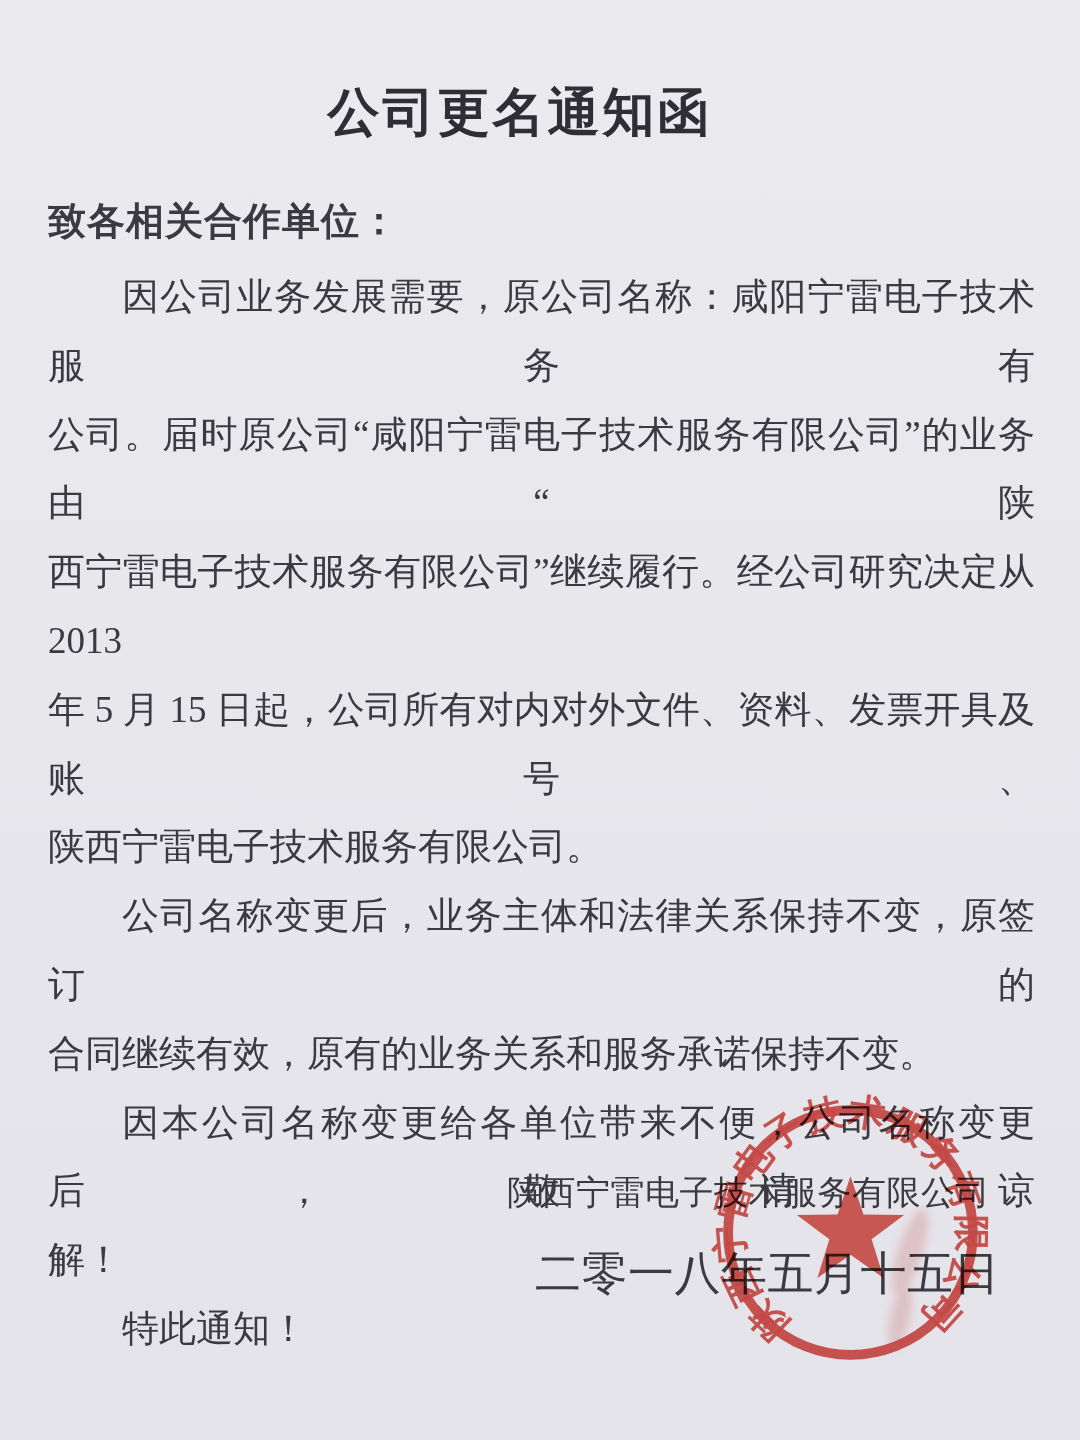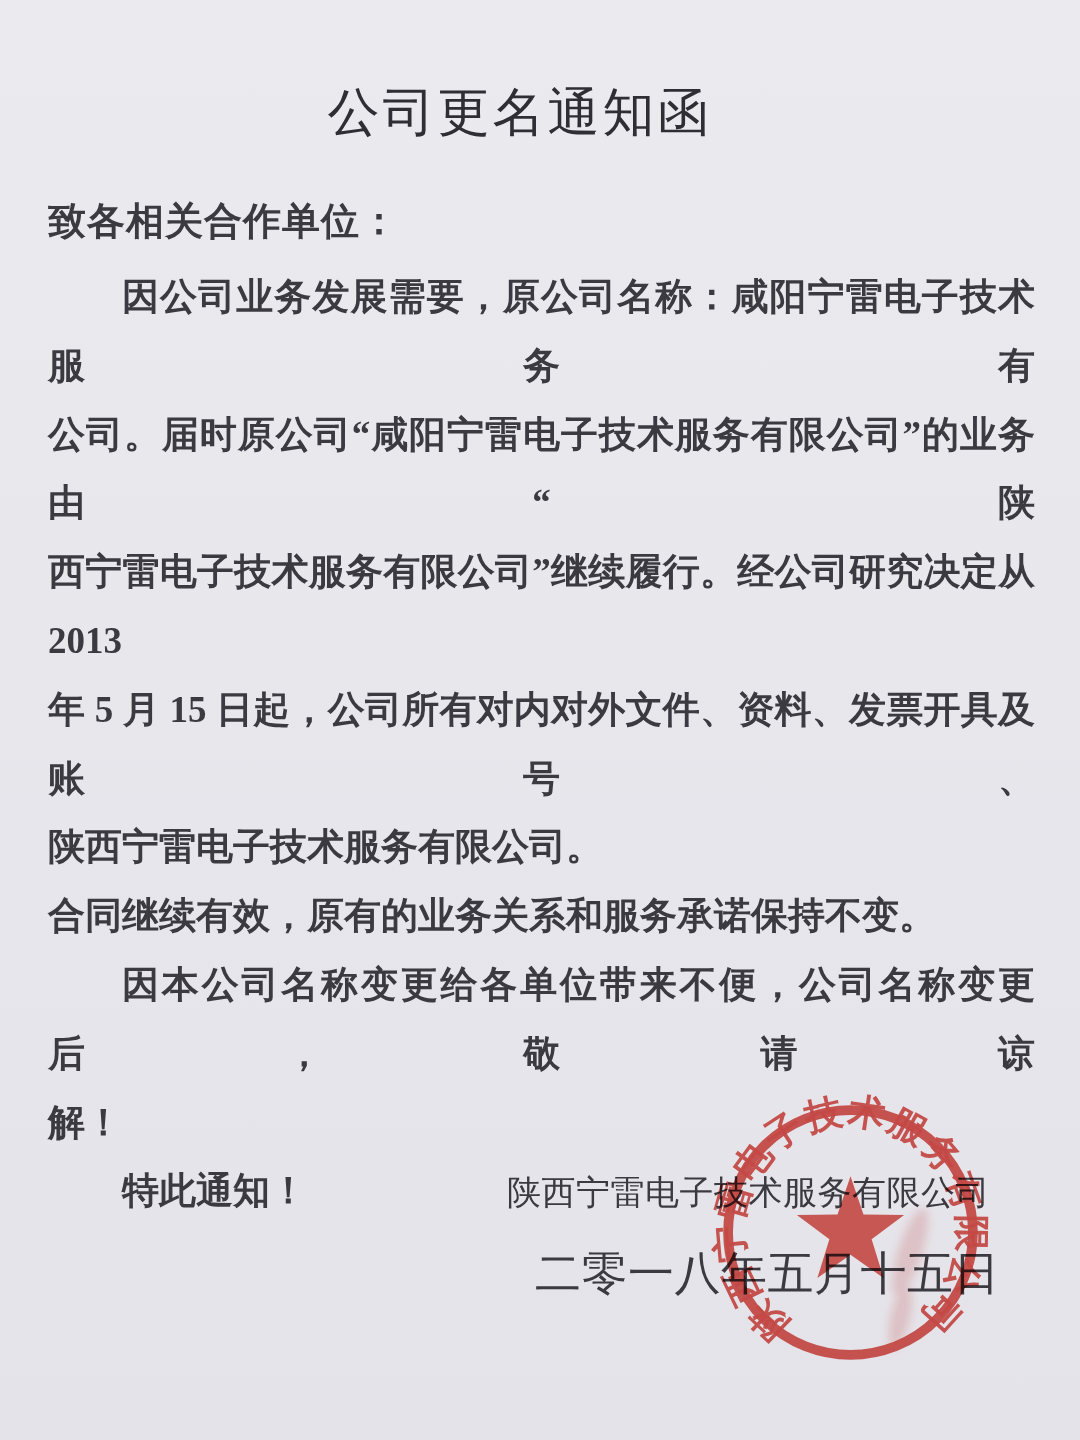--- a/index.html
+++ b/index.html
@@ -18,21 +18,21 @@
     color: #3b3a40;
   }
   .doc-title {
     position: absolute;
     top: 78px;
     left: 0;
     width: 1040px;
     margin: 0;
     text-align: center;
     font-size: 52px;
-    font-weight: 400;
+    font-weight: 700;
     letter-spacing: 3px;
     color: #2f2e34;
   }
   .greeting {
     position: absolute;
     top: 196px;
     left: 48px;
     font-size: 38px;
     letter-spacing: 1px;
     font-weight: bold;
@@ -42,21 +42,20 @@
     top: 263px;
     left: 48px;
     right: 45px;
     font-size: 37px;
     line-height: 68.8px;
   }
   .bline {
     text-align: justify;
     text-align-last: left;
     text-justify: inter-character;
-    font-weight: bold;
   }
   .bline.fill { text-align-last: justify; }
   .bline.indent { text-indent: 74px; }
   .sig-company {
     position: absolute;
     top: 1170px;
     right: 90px;
     font-size: 34px;
     letter-spacing: 0.5px;
   }
@@ -90,20 +89,21 @@
   <h1 class="doc-title">公司更名通知函</h1>
 
   <div class="greeting">致各相关合作单位：</div>
 
   <div class="body-block" id="body-lines">
       <div class="bline indent fill">因公司业务发展需要，原公司名称：咸阳宁雷电子技术服务有</div>
       <div class="bline fill">公司。届时原公司“咸阳宁雷电子技术服务有限公司”的业务由“陕</div>
       <div class="bline fill">西宁雷电子技术服务有限公司”继续履行。经公司研究决定从 2013</div>
       <div class="bline fill">年 5 月 15 日起，公司所有对内对外文件、资料、发票开具及账号、</div>
       <div class="bline">陕西宁雷电子技术服务有限公司。</div>
+      <div class="bline indent fill">公司名称变更后，业务主体和法律关系保持不变，原签订的</div>
       <div class="bline">合同继续有效，原有的业务关系和服务承诺保持不变。</div>
       <div class="bline indent fill">因本公司名称变更给各单位带来不便，公司名称变更后，敬请谅</div>
       <div class="bline">解！</div>
       <div class="bline indent">特此通知！</div>
     </div>
 
   <div class="sig-company">陕西宁雷电子技术服务有限公司</div>
 
   <div class="sig-date">二零一八年五月十五日</div>
 

